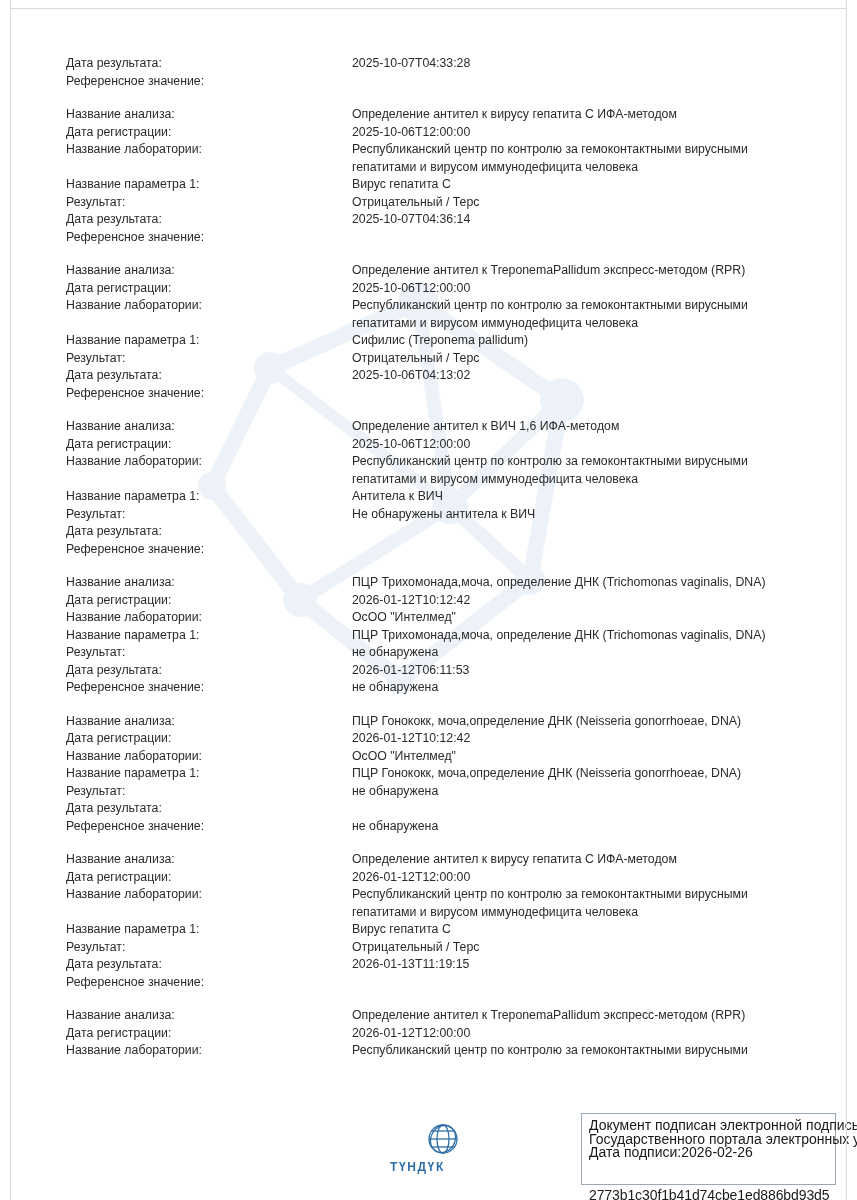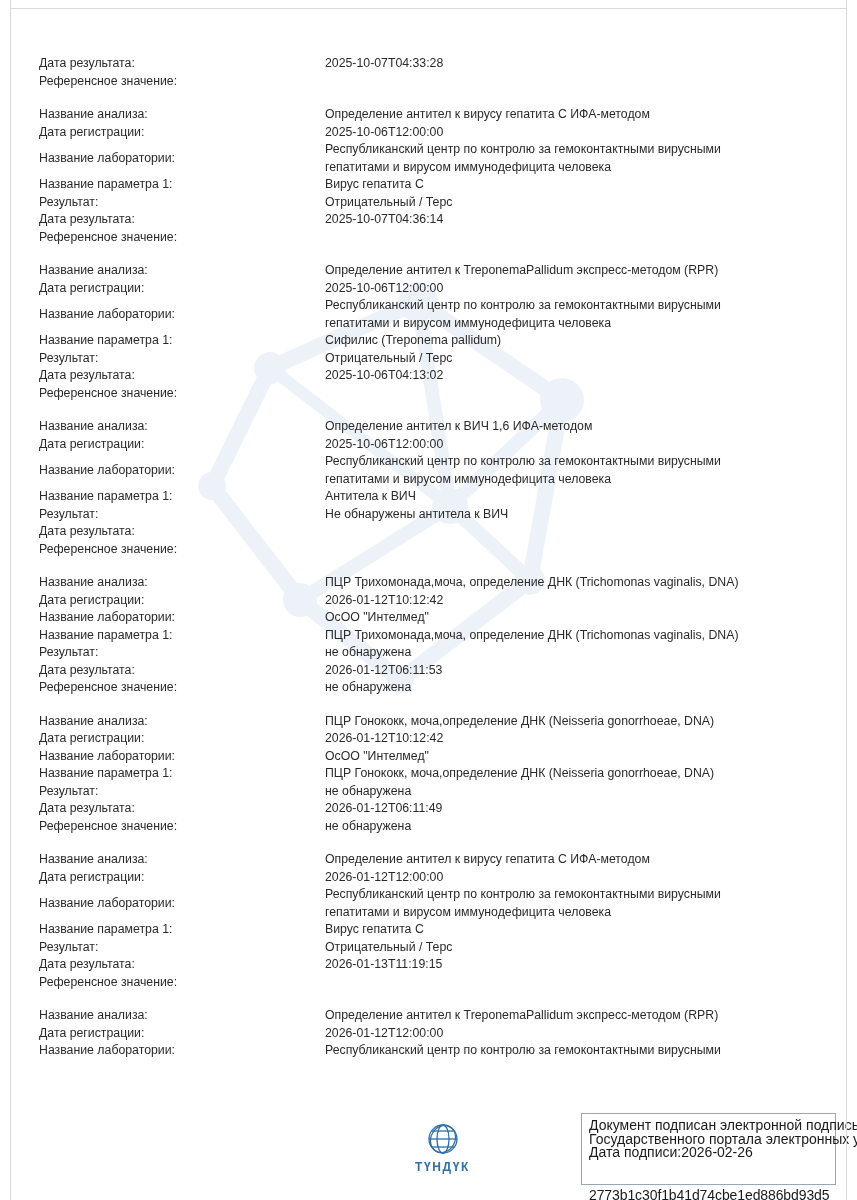--- a/index.html
+++ b/index.html
@@ -56,25 +56,25 @@
   .content {
     position: absolute;
     left: 0; top: 0;
     width: 857px;
     padding-top: 55px;
     box-sizing: border-box;
   }
 
   .row {
     display: flex;
-    align-items: center;
+    align-items: flex-start;
     font-size: 12.3px;
     color: #2a2a2a;
     line-height: 17.5px;
-    padding-left: 39px;
+    padding-left: 66px;
   }
   .row .label {
     width: 252px;
     flex: 0 0 252px;
     white-space: nowrap;
   }
   .row .value {
     flex: 1 1 auto;
     padding-right: 78px;
     margin-left: 34px;
@@ -101,21 +101,20 @@
   }
   .sign-box div { white-space: nowrap; }
   .sign-hash { letter-spacing: -0.1px; margin-top: 29px; }
 
   
   .logo {
     position: absolute;
     left: 390px;
     top: 1120px;
     width: 105px;
-    text-align: center;
   }
   .logo .globe {
     display: block;
     margin: 0 auto;
   }
   .logo .logo-text {
     font-size: 12px;
     letter-spacing: 1.6px;
     color: #2f6fa8;
     margin-top: 2px;
@@ -297,21 +296,20 @@
       <div class="row">
         <div class="label">Название параметра 1:</div>
         <div class="value">ПЦР Гонококк, моча,определение ДНК (Neisseria gonorrhoeae, DNA)</div>
       </div>
       <div class="row">
         <div class="label">Результат:</div>
         <div class="value">не обнаружена</div>
       </div>
       <div class="row">
         <div class="label">Дата результата:</div>
-        <div class="value">2026-01-12T06:11:49</div>
       </div>
       <div class="row">
         <div class="label">Референсное значение:</div>
         <div class="value">не обнаружена</div>
       </div>
     </div>
 
     <div class="group">
       <div class="row">
         <div class="label">Название анализа:</div>

